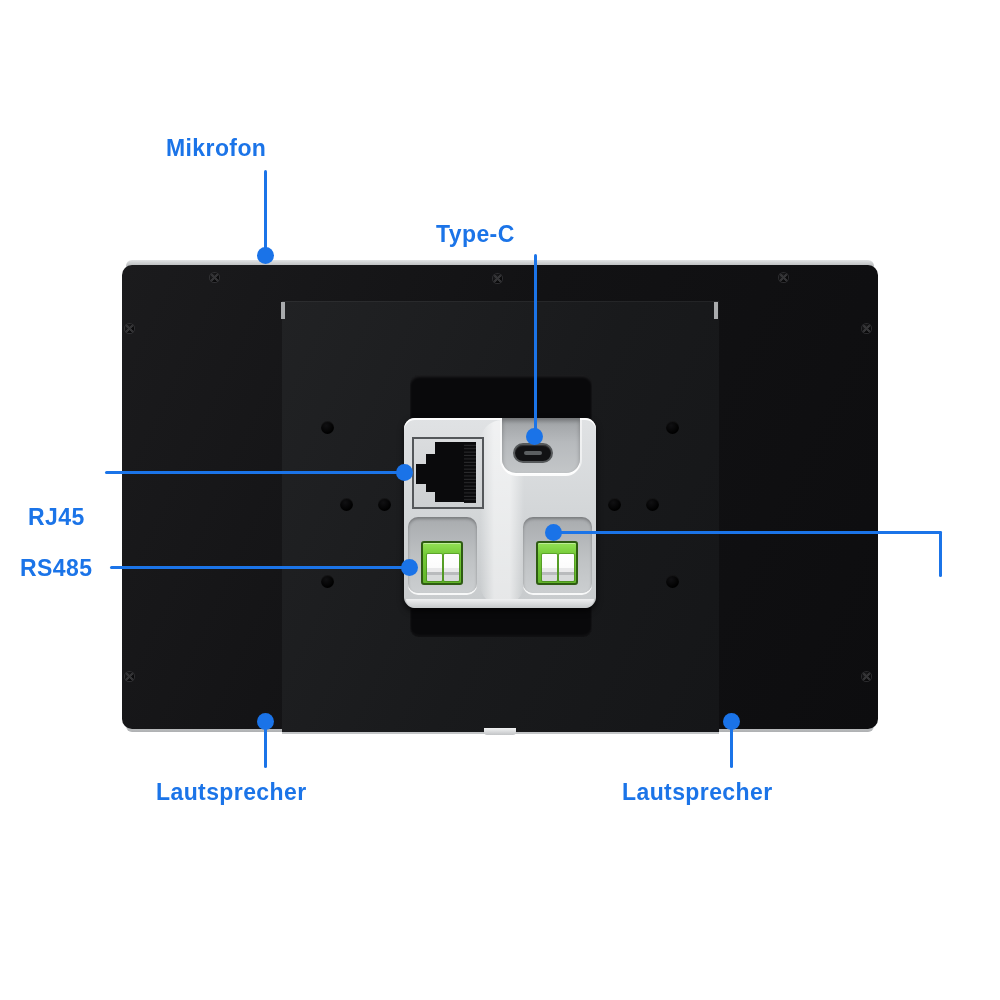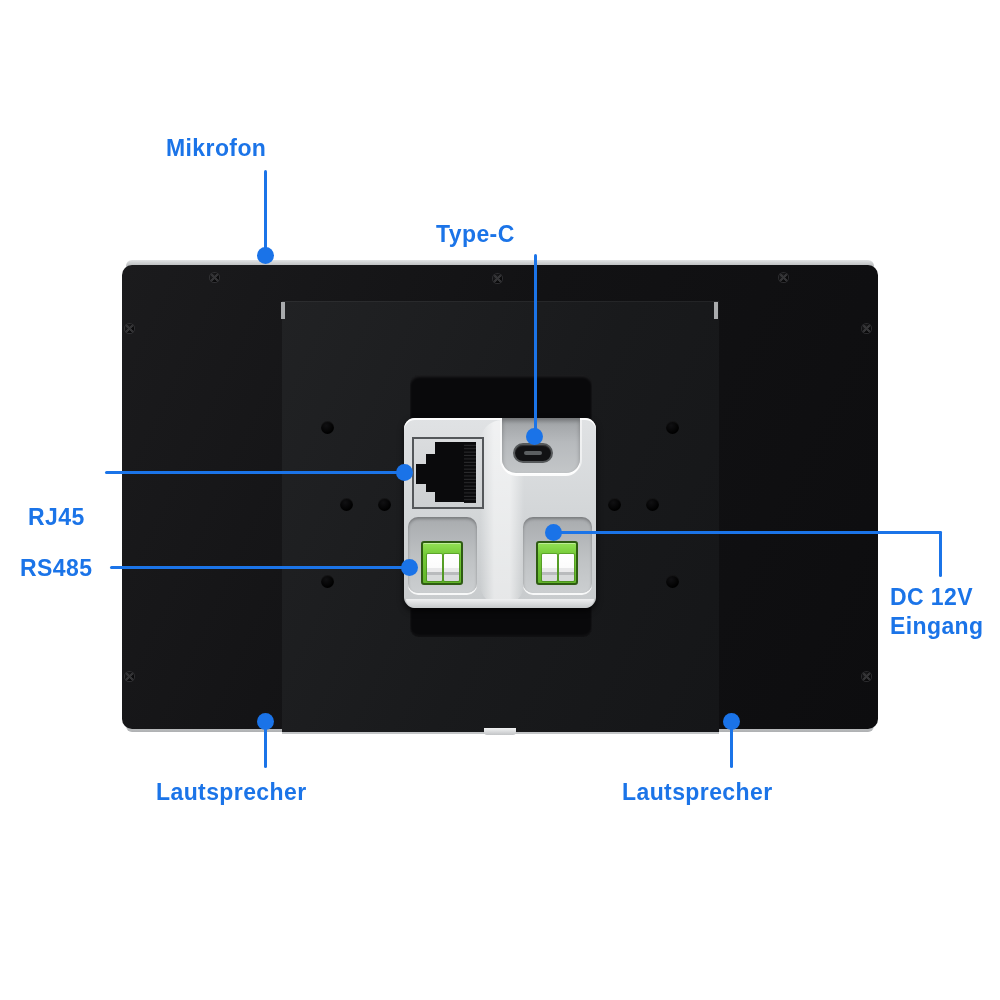--- a/index.html
+++ b/index.html
@@ -189,24 +189,20 @@
   <div class="lead" style="left:105px;top:471px;width:295px;height:3px;"></div>
   <div class="dot" style="left:396px;top:464px;"></div>
 
   <div class="callout" style="left:20px;top:554px;text-align:center;">RS485</div>
   <div class="lead" style="left:110px;top:566px;width:295px;height:3px;"></div>
   <div class="dot" style="left:401px;top:559px;"></div>
 
   <div class="dot" style="left:545px;top:524px;"></div>
   <div class="lead" style="left:558px;top:531px;width:384px;height:3px;"></div>
   <div class="lead" style="left:939px;top:531px;width:3px;height:46px;"></div>
-  <div class="callout" style="left:890px;top:583px;">
-    <div>DC 12V</div>
-    <div>Eingang</div>
-  </div>
 
   <div class="dot" style="left:257px;top:713px;"></div>
   <div class="lead" style="left:264px;top:726px;width:3px;height:42px;"></div>
   <div class="callout tc" style="left:156px;top:778px;width:220px;">Lautsprecher</div>
 
   <div class="dot" style="left:723px;top:713px;"></div>
   <div class="lead" style="left:730px;top:726px;width:3px;height:42px;"></div>
   <div class="callout tc" style="left:622px;top:778px;width:220px;">Lautsprecher</div>
 
 </div>

